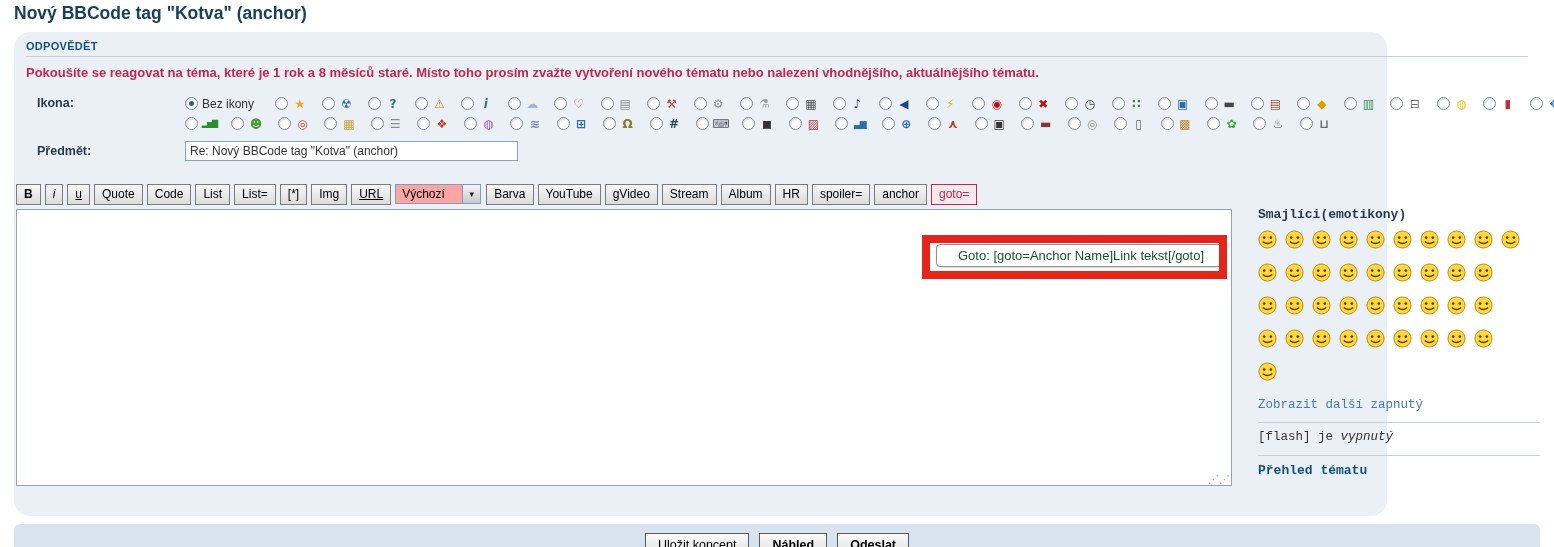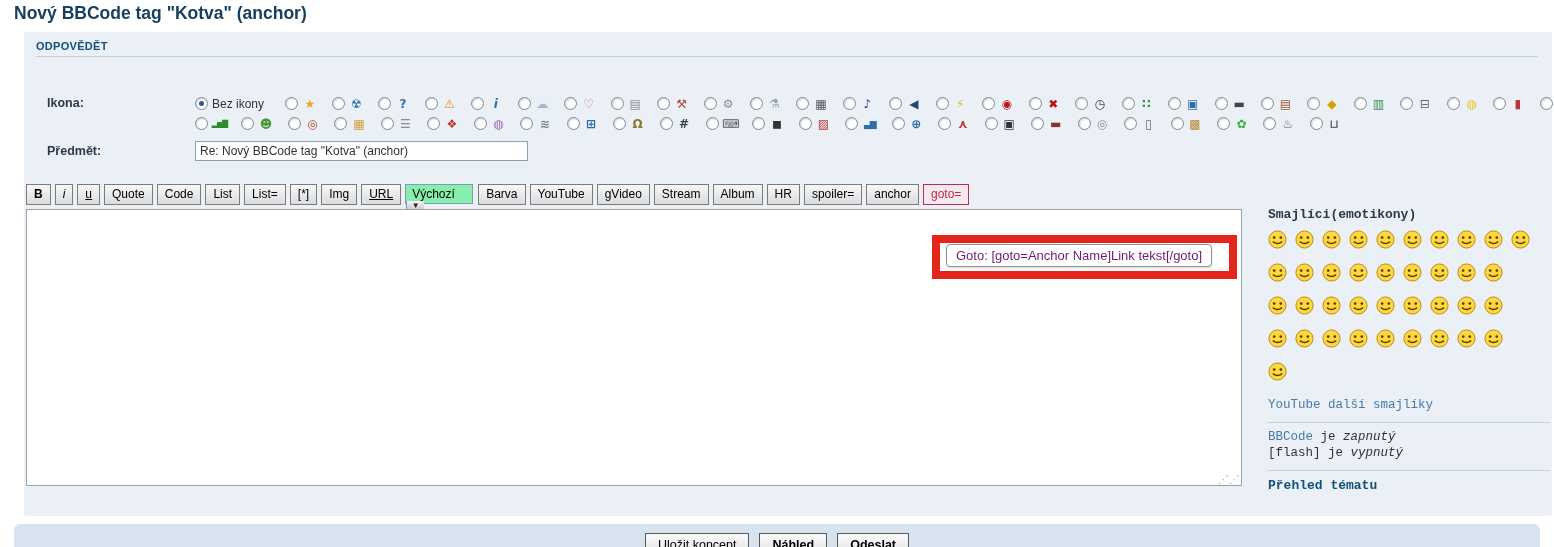--- a/index.html
+++ b/index.html
@@ -1,51 +1,51 @@
 <!DOCTYPE html>
 <html><head>
 <meta charset="utf-8">
 <style>
   html,body{margin:0;padding:0;background:#fff;}
   .page{position:relative;width:1554px;height:547px;overflow:hidden;
         font-family:"Liberation Sans","DejaVu Sans",sans-serif;color:#333;}
   .page-title{position:absolute;left:14px;top:3px;font-size:17.5px;font-weight:bold;color:#17405f;}
-  .panel{position:absolute;left:24px;top:32px;width:1528px;height:484px;background:#eaf0f5;border-radius:2px;}
+  .panel{position:absolute;left:14px;top:32px;width:1373px;height:484px;background:#eaf0f5;border-radius:16px;}
   .sec-head{position:absolute;left:12px;top:8px;font-size:11px;font-weight:bold;color:#12517c;letter-spacing:.3px;}
   .sec-div{position:absolute;left:12px;top:24px;width:1502px;border-top:1px solid #c6d0d9;}
   .warning{position:absolute;left:12px;top:33px;font-size:13px;font-weight:bold;color:#bc2a4d;}
   .flabel{position:absolute;font-size:12.5px;font-weight:bold;color:#2b3a4a;padding-left:11px;}
   .icon-area{position:absolute;left:171px;top:62px;width:1345px;}
   .icon-row{white-space:nowrap;height:19px;margin-bottom:1px;}
   .icon-opt{display:inline-flex;align-items:center;margin-right:9px;vertical-align:middle;}
   .radio{width:11px;height:11px;border:1px solid #7a8a98;border-radius:50%;background:#fff;
          display:inline-block;box-shadow:inset 1px 1px 2px rgba(0,0,0,.18);flex:none;}
   .radio.checked::after{content:"";display:block;width:5px;height:5px;margin:3px;border-radius:50%;background:#2d5a8a;}
   .icon-glyph{display:inline-block;width:17px;text-align:center;font-size:12px;margin-left:3px;line-height:16px;
               font-family:"DejaVu Sans",sans-serif;}
   .none-label{font-size:12px;color:#333;margin-left:4px;margin-right:8px;}
   .subject-input{position:absolute;left:171px;top:109px;width:333px;height:20px;border:1px solid #8aa2b8;
                  background:#fff;font-size:12px;color:#333;padding:0 4px;box-sizing:border-box;
                  font-family:"Liberation Sans",sans-serif;}
   .editor{position:absolute;left:2px;top:152px;width:1230px;}
   .toolbar{white-space:nowrap;height:22px;}
   .tbtn{display:inline-block;padding:2px 7px;border:1px solid #7b7b7b;background:linear-gradient(#f7f7f7,#dcdcdc);
         font-size:12px;color:#000;margin-right:4px;cursor:pointer;vertical-align:top;line-height:15px;}
-  .tselect{display:inline-flex;align-items:stretch;border:1px solid #7f9db9;background:#86efac;height:20px;
-           margin-right:5px;vertical-align:top;box-sizing:border-box;flex-direction:column;}
+  .tselect{display:inline-flex;align-items:stretch;border:1px solid #7f9db9;background:#fca5a5;height:20px;
+           margin-right:5px;vertical-align:top;box-sizing:border-box;}
   .sel-text{padding:2px 6px 0 6px;font-size:12px;width:54px;color:#000;}
   .sel-arrow{width:17px;background:linear-gradient(#f4f4f4,#c9c9c9);border-left:1px solid #7f9db9;
              font-size:8px;display:flex;align-items:center;justify-content:center;color:#222;}
   .goto{color:#bc2a4d;border-color:#bc2a4d;background:#f4e9ec;}
   .msg-box{position:relative;margin-top:3px;width:1216px;height:277px;}
   .msg-textarea{width:1216px;height:277px;border:1px solid #98a4ac;background:#fff;resize:none;
                 box-sizing:border-box;font-family:"Liberation Sans",sans-serif;}
   .grip{position:absolute;right:2px;bottom:2px;font-size:11px;color:#aaa;line-height:10px;}
   .tooltip{position:absolute;left:922px;top:212px;background:#fff;border:1px solid #909090;border-radius:4px;
-           padding:3px 9px;font-size:13px;color:#701a75;white-space:nowrap;box-shadow:0 1px 2px rgba(0,0,0,.15);}
+           padding:3px 21px;font-size:13px;color:#14532d;white-space:nowrap;box-shadow:0 1px 2px rgba(0,0,0,.15);}
   .red-rect{position:absolute;left:908px;top:203px;width:305px;height:44px;border:8px solid #e3251c;
             box-sizing:border-box;pointer-events:none;}
   .tekst{position:absolute;left:890px;top:308px;font-size:54px;letter-spacing:-1px;color:#ee2217;
          font-family:"Liberation Sans",sans-serif;}
   .sidebar{position:absolute;left:1244px;top:175px;width:284px;font-family:Liberation Mono, monospace;}
   .sm-head{font-size:13px;font-weight:bold;color:#2b3a4a;margin-bottom:8px;}
   .sm-row{margin-bottom:13px;height:20px;}
   .smiley{display:inline-block;width:19px;height:19px;margin-right:8px;cursor:pointer;vertical-align:top;}
   .sm-more{font-size:12.5px;color:#4779a9;cursor:pointer;display:inline-block;margin-top:2px;}
   .side-div{border-top:1px solid #c6d0d9;margin:9px 0 7px 0;width:282px;}
@@ -62,20 +62,21 @@
 </head>
 <body>
 
 <div class="page">
 
   <div class="page-title">Nový BBCode tag "Kotva" (anchor)</div>
 
   <div class="panel">
     <div class="sec-head">ODPOVĚDĚT</div>
     <div class="sec-div"></div>
+    <div class="warning">Pokoušíte se reagovat na téma, které je 1 rok a 8 měsíců staré. Místo toho prosím zvažte vytvoření nového tématu nebo nalezení vhodnějšího, aktuálnějšího tématu.</div>
 
     <div class="flabel" style="left:12px;top:64px;">Ikona:</div>
 
     <div class="icon-area">
       <div class="icon-row">
         <span class="icon-opt">
           <span class="radio checked"></span>
           <span class="none-label">Bez ikony</span>
         </span>
         <span>
@@ -569,26 +570,25 @@
               <path d="M5.5 12.5 Q10 16 14.5 12.5" stroke="#5a3b00" stroke-width="1.4" fill="none" stroke-linecap="round"></path>
             </svg></span></div>
 
       <div class="sm-row"><span class="smiley" title="smiley-hug"><svg width="19" height="19" viewBox="0 0 20 20">
               <circle cx="10" cy="10" r="9" fill="#ffd740" stroke="#b8860b"></circle>
               <circle cx="6.5" cy="8" r="1.4" fill="#5a3b00"></circle>
               <circle cx="13.5" cy="8" r="1.4" fill="#5a3b00"></circle>
               <path d="M5.5 12.5 Q10 16 14.5 12.5" stroke="#5a3b00" stroke-width="1.4" fill="none" stroke-linecap="round"></path>
             </svg></span></div>
 
-      <a class="sm-more">YouTube další smajlíky</a>
+      <a class="sm-more">Zobrazit další zapnutý</a>
 
       <div class="side-div"></div>
 
       <div>
-        <div class="status-line"><span class="sname link">BBCode</span><span> je </span><em>zapnutý</em></div>
 
 
         <div class="status-line"><span class="sname">[flash]</span><span> je </span><em>vypnutý</em></div>
 
 
       </div>
 
       <div class="side-div"></div>
 
       <div class="topic-review">Přehled tématu</div>

